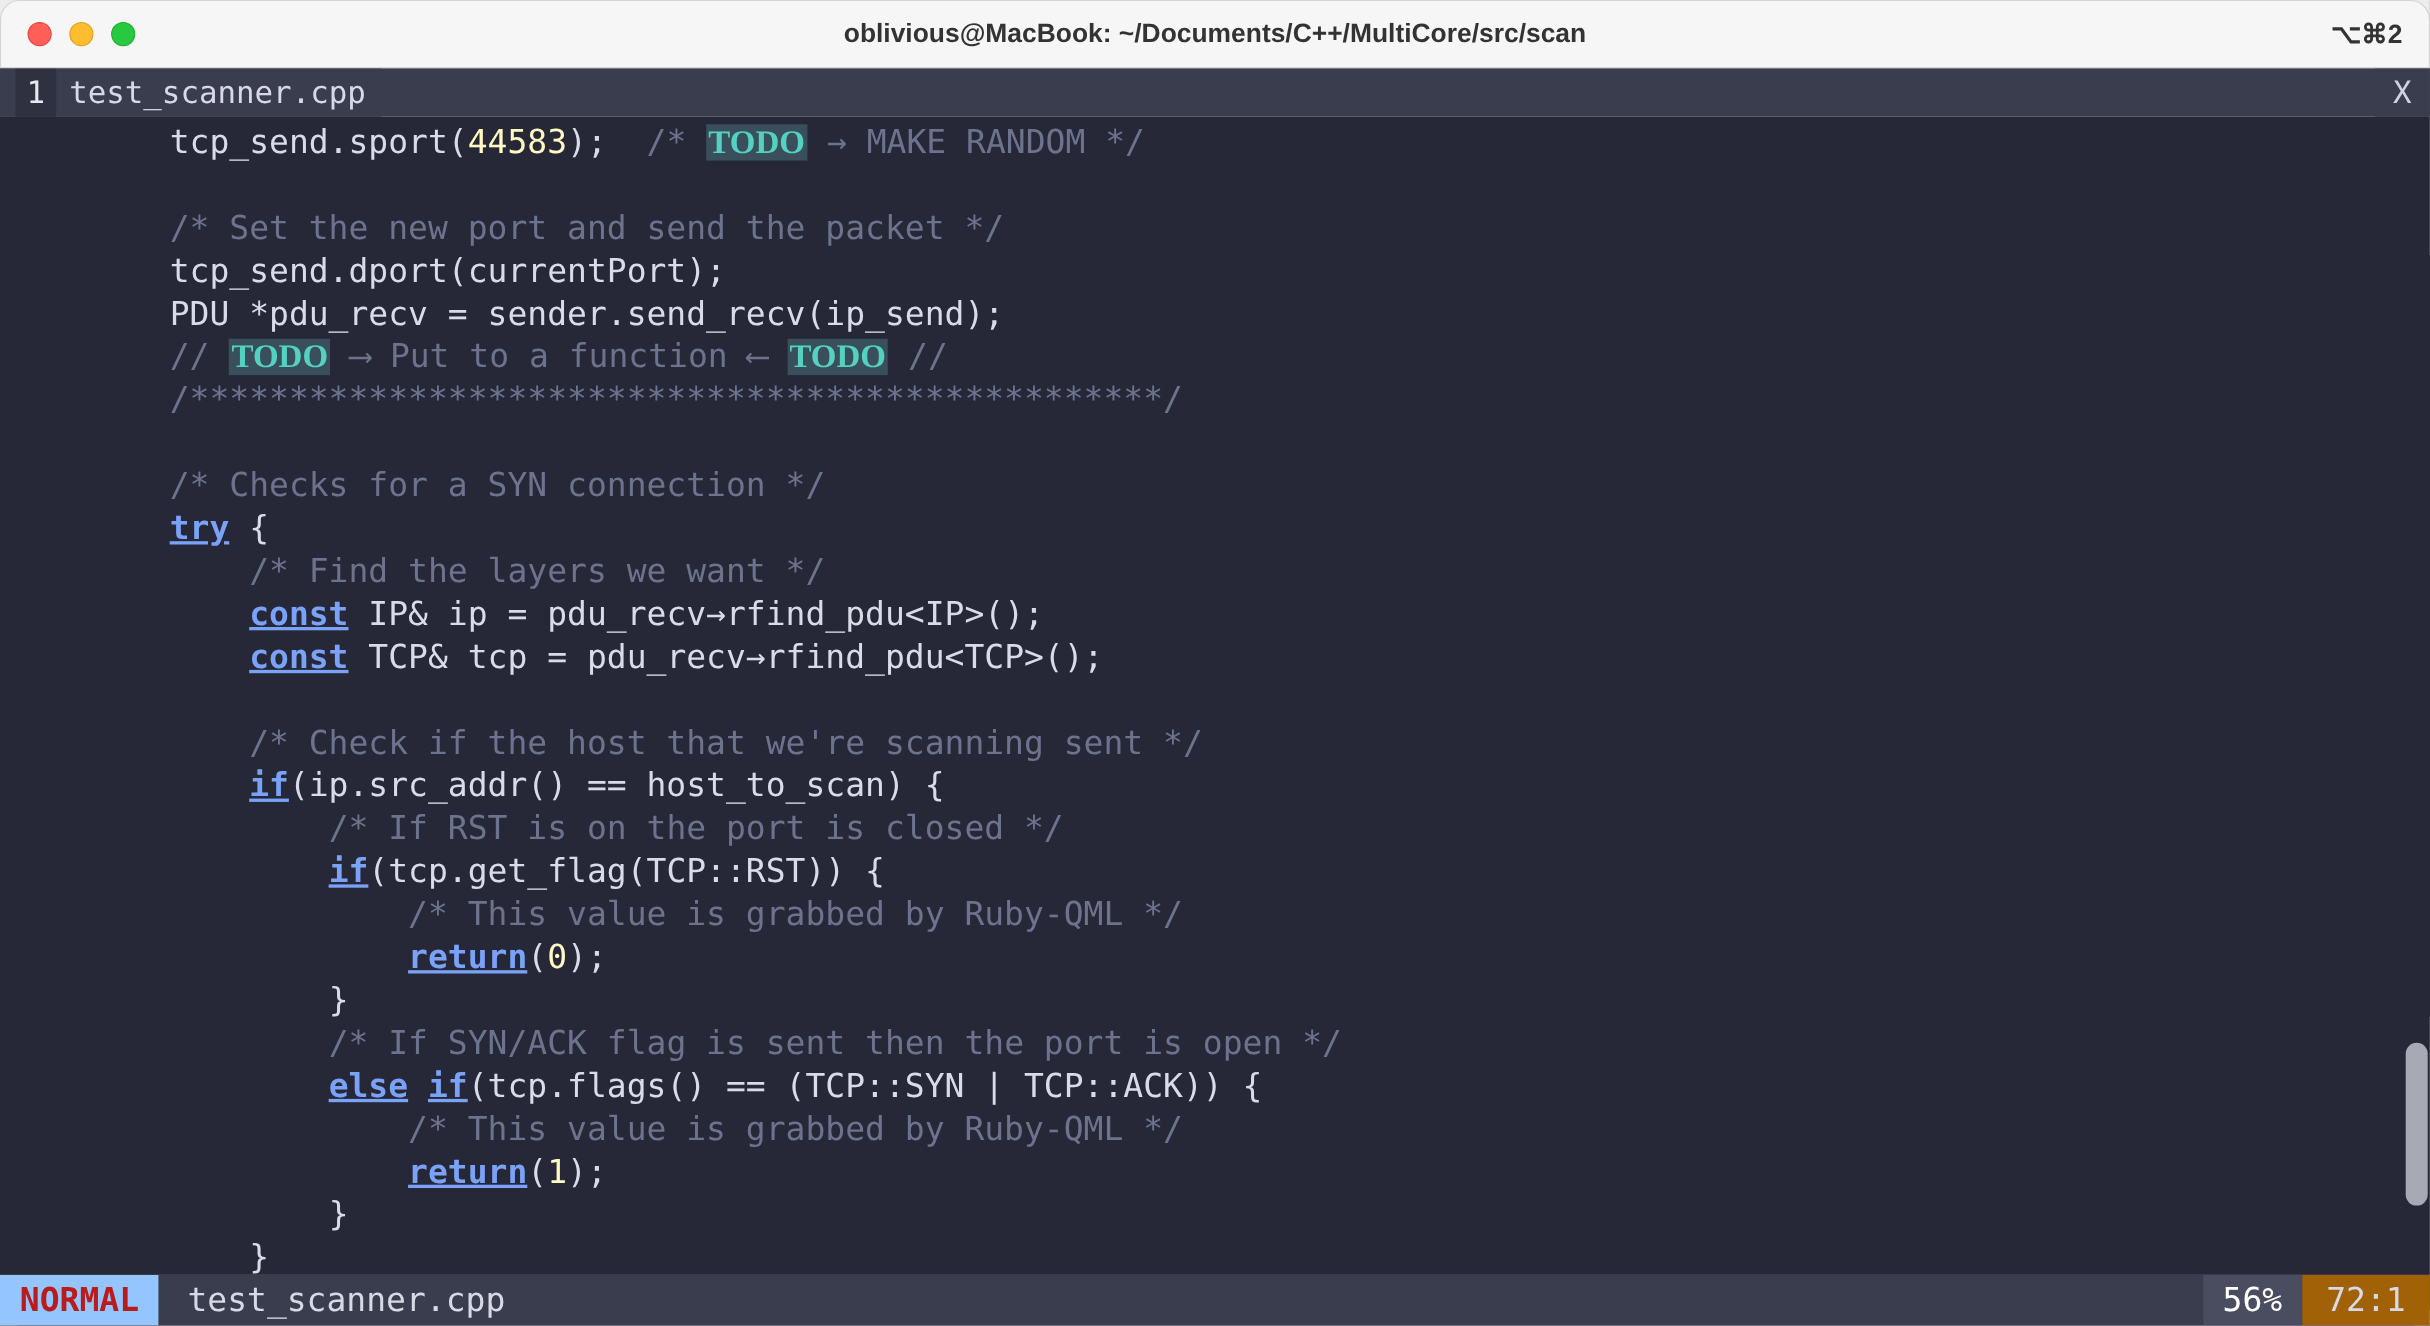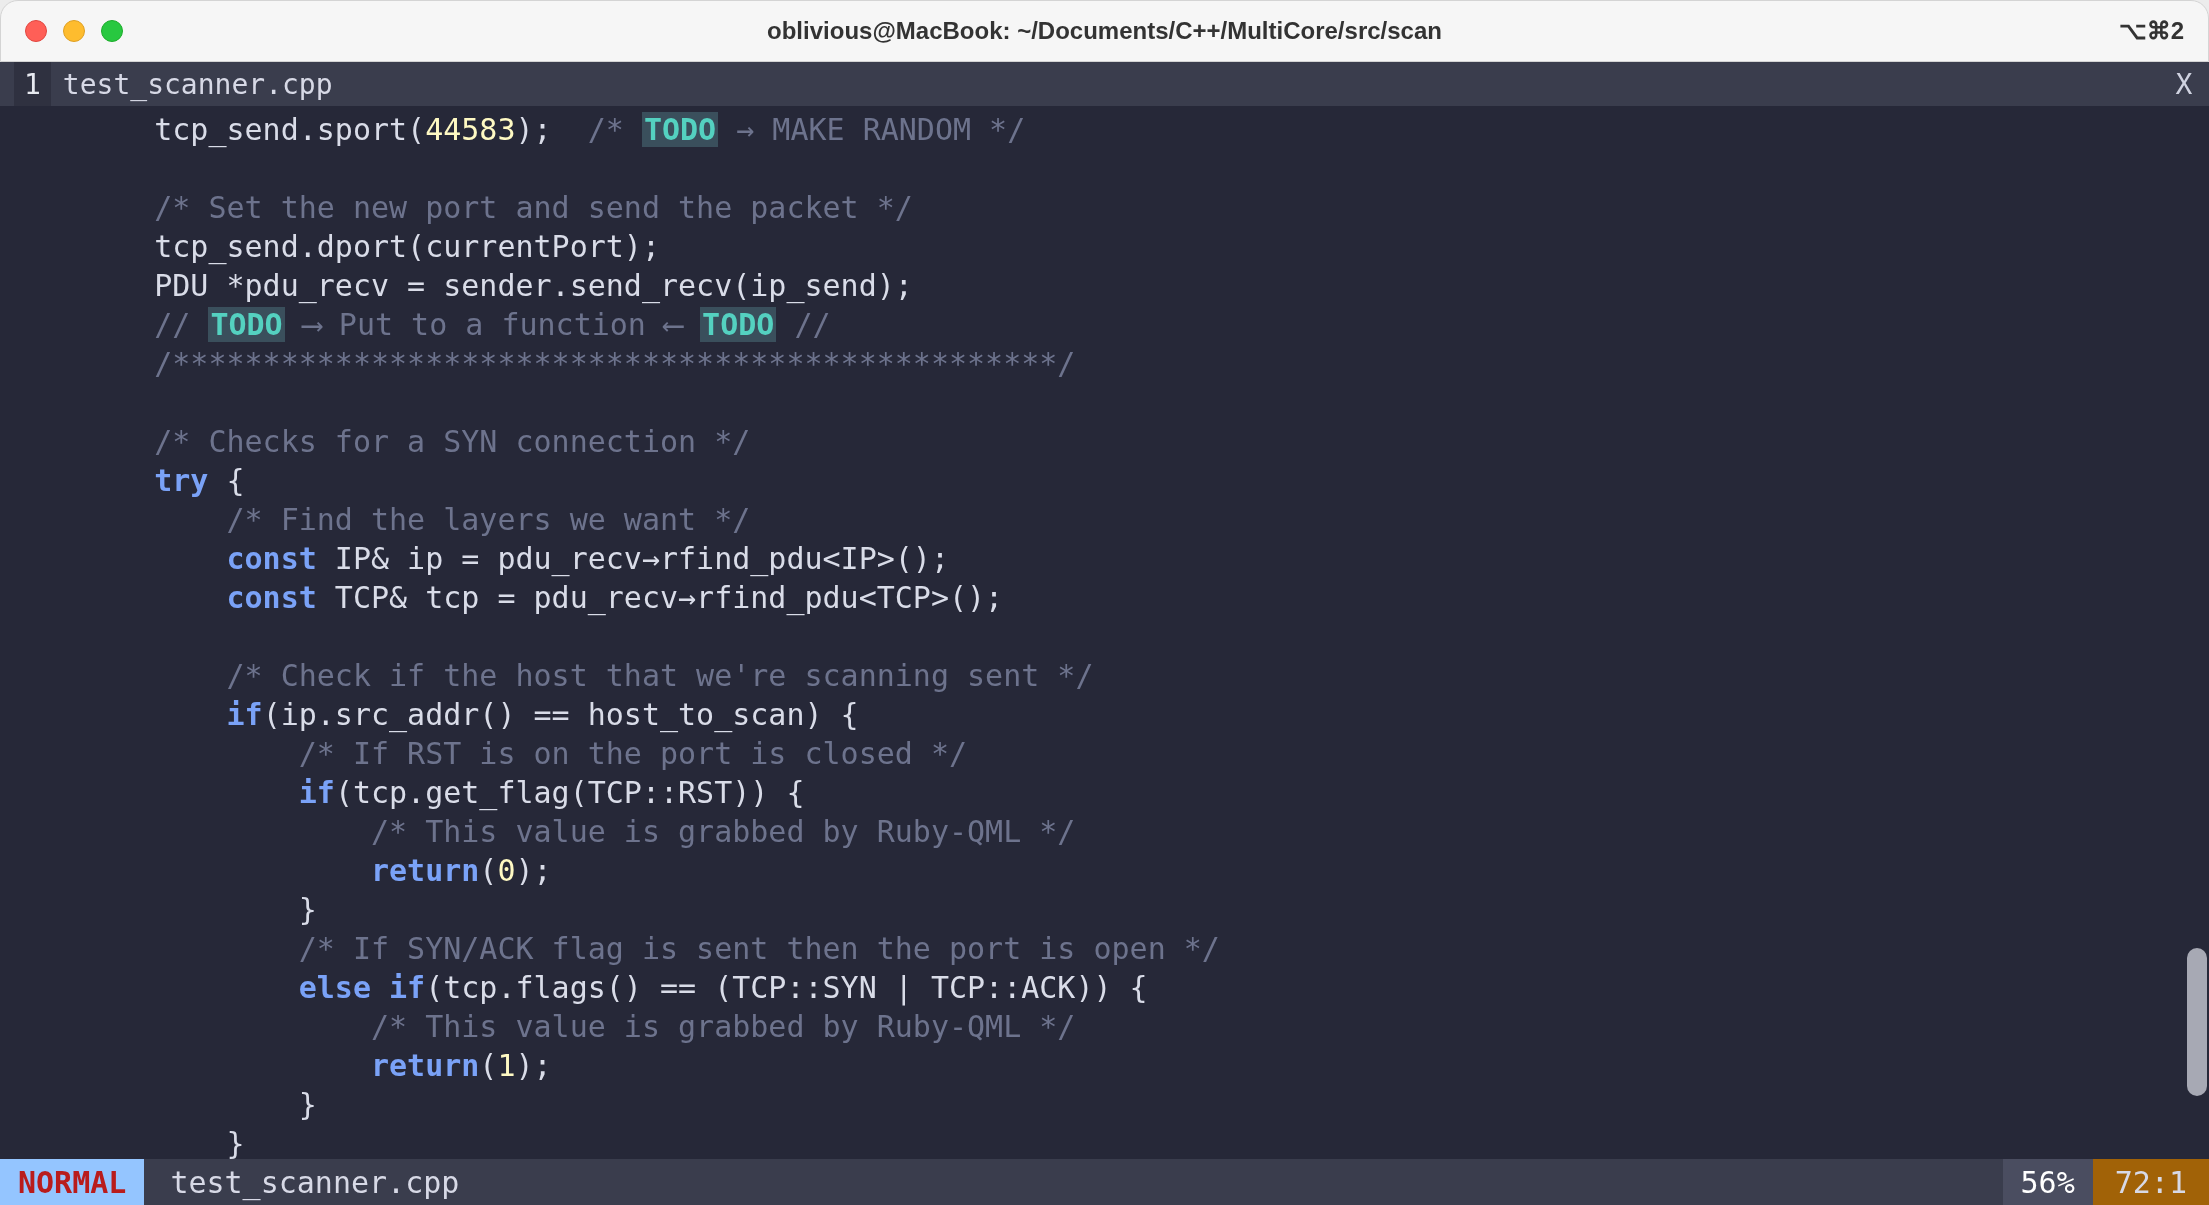--- a/index.html
+++ b/index.html
@@ -99,25 +99,25 @@
     padding: 4px 0 4px 0;
     overflow: hidden;
     position: relative;
     white-space: pre;
   }
   .gutter-pad { display:inline-block; width: 70px; }
   .line { padding-left: 12px; }
 
   
   .cmt   { color: #6d738d; }          
-  .kw    { color: #7aa2f7; font-weight: 700; }
+  .kw    { color: #7aa2f7; font-weight: 700; text-decoration: underline; }
   .fn    { color: #d9dce8; }
   .punc  { color: #d9dce8; }
   .num   { color: #fef9c3; }
-  .hl-todo { color: #54d1c0; background: #3a4f5c; font-weight: 700; padding: 0 2px; }
+  .hl-todo { color: #54d1c0; background: #3a4f5c; font-weight: 700; padding: 0 2px; font-family: Liberation Serif, serif; }
 
   
   .statusline {
     height: 46px;
     background: #3a3d4d;
     display: flex;
     align-items: stretch;
     font-size: 30px;
     border-bottom-left-radius: 18px;
     border-bottom-right-radius: 18px;

